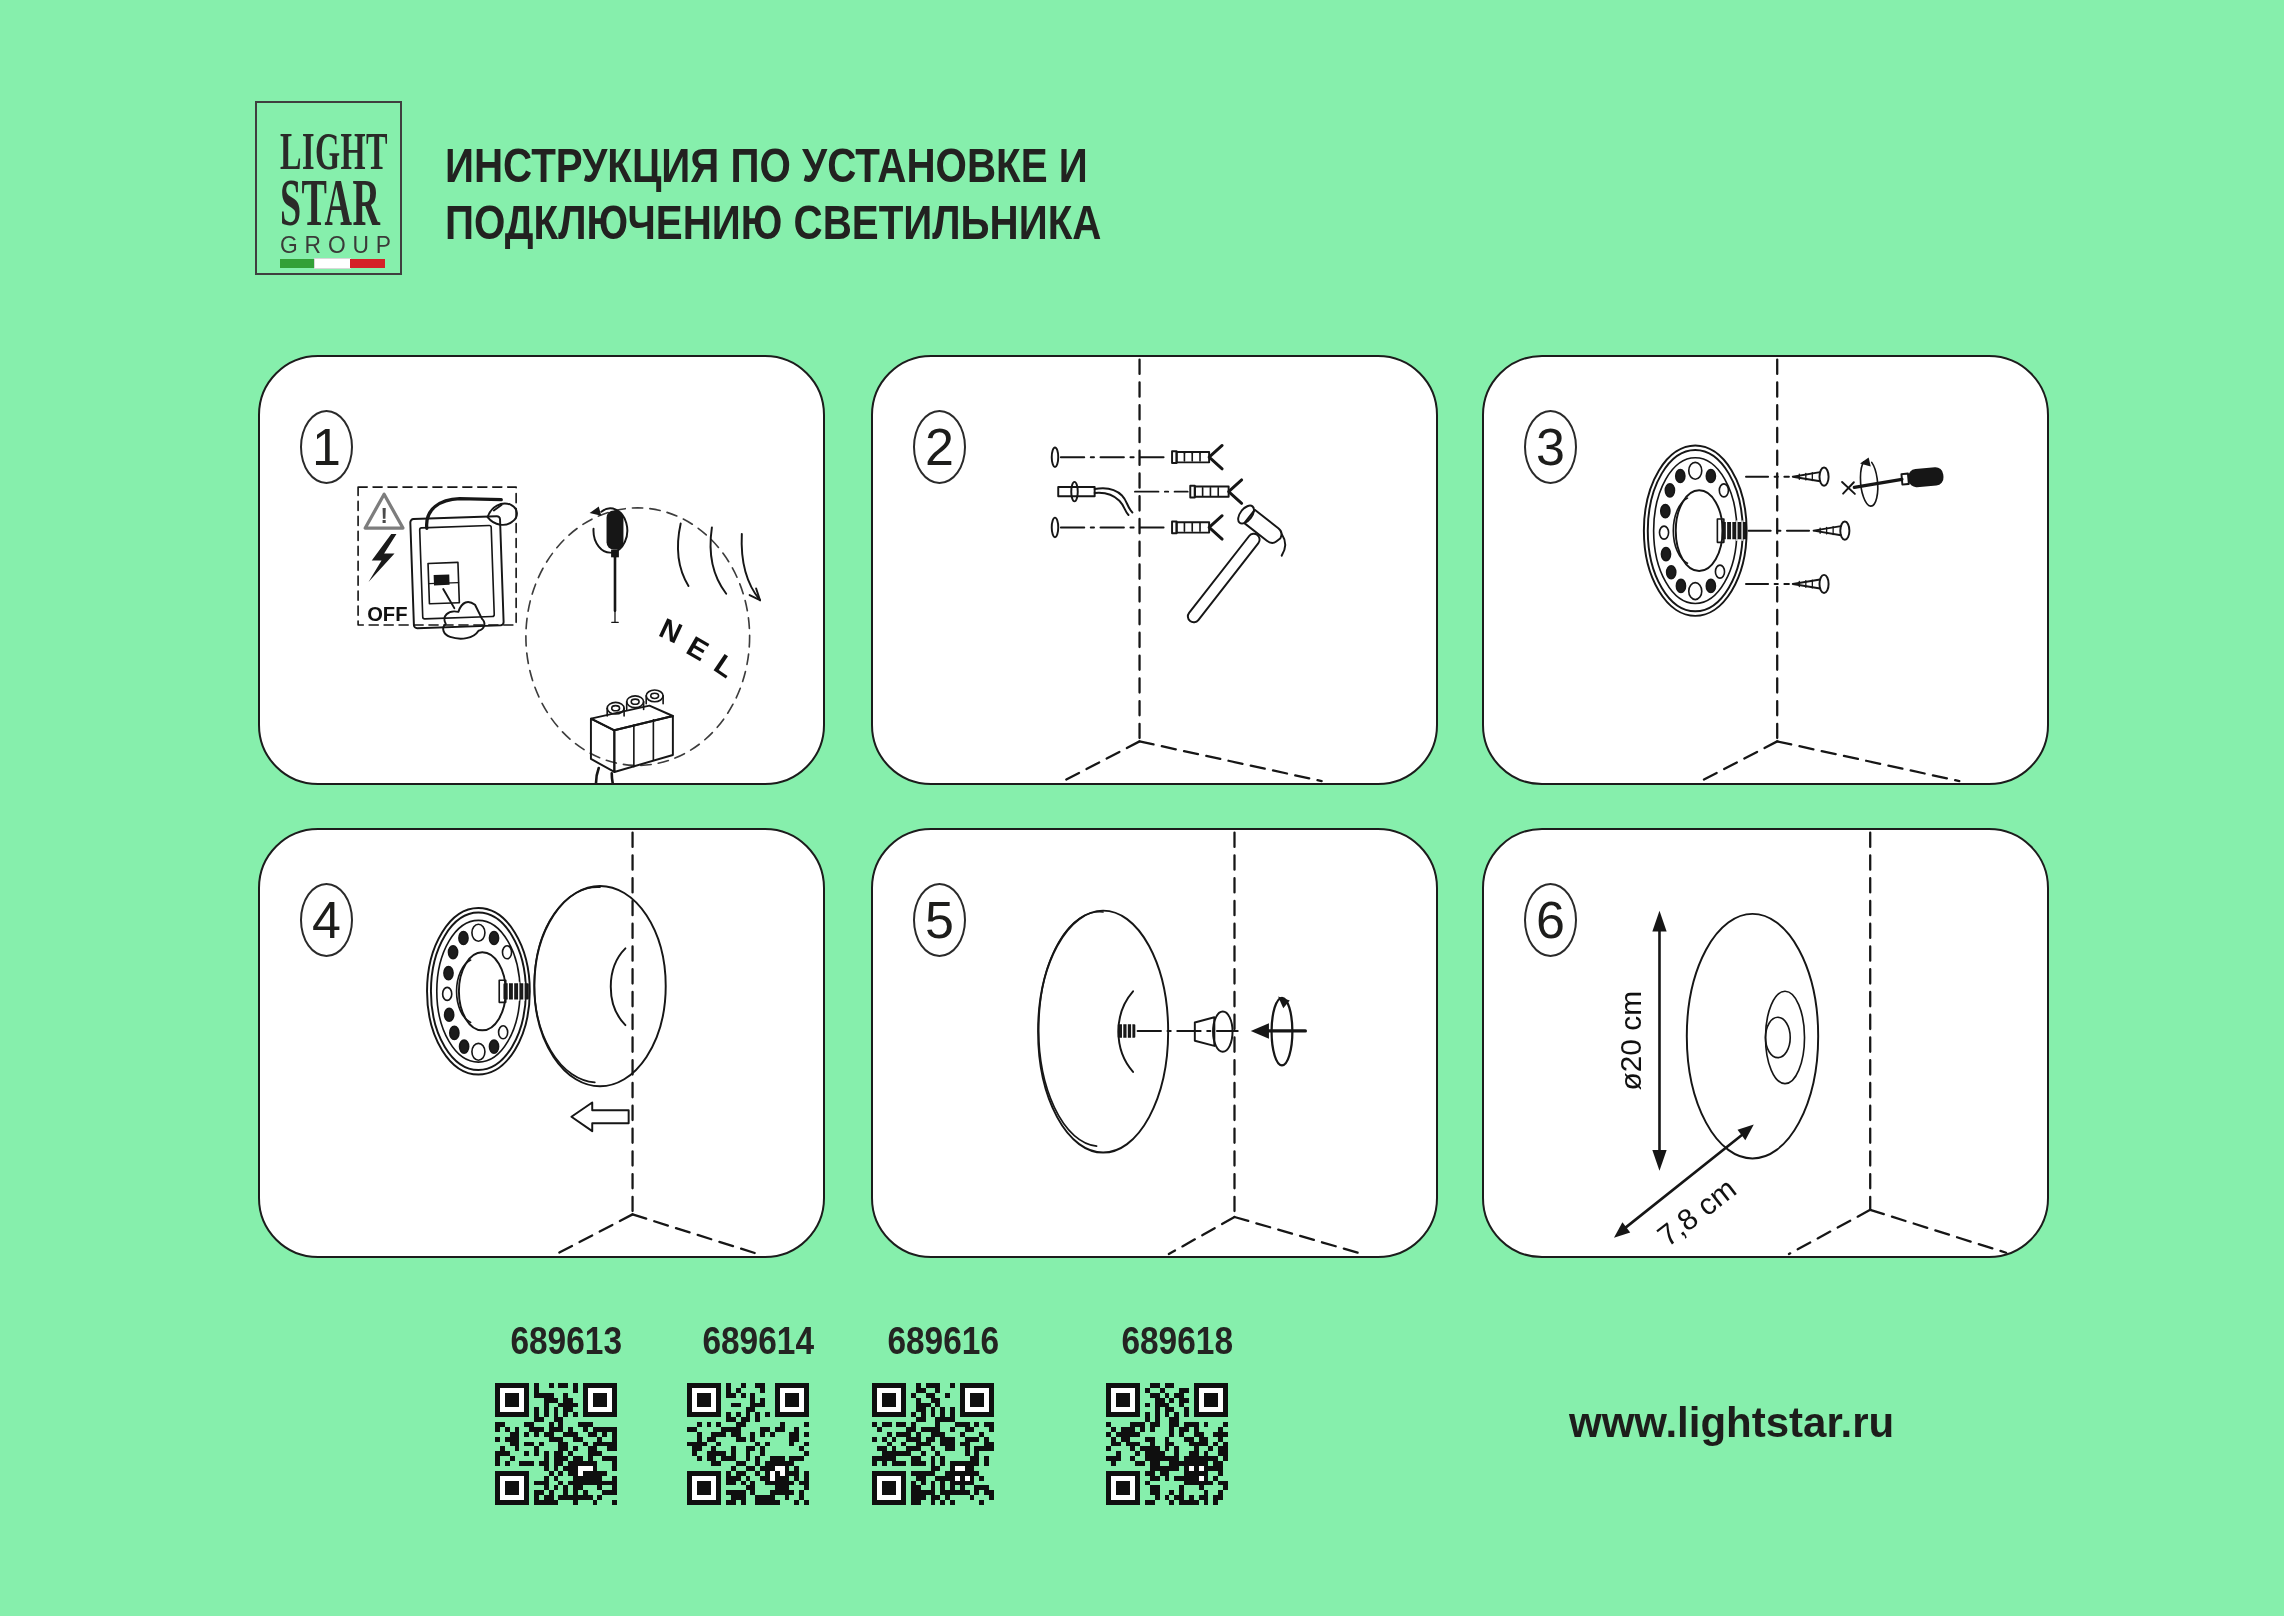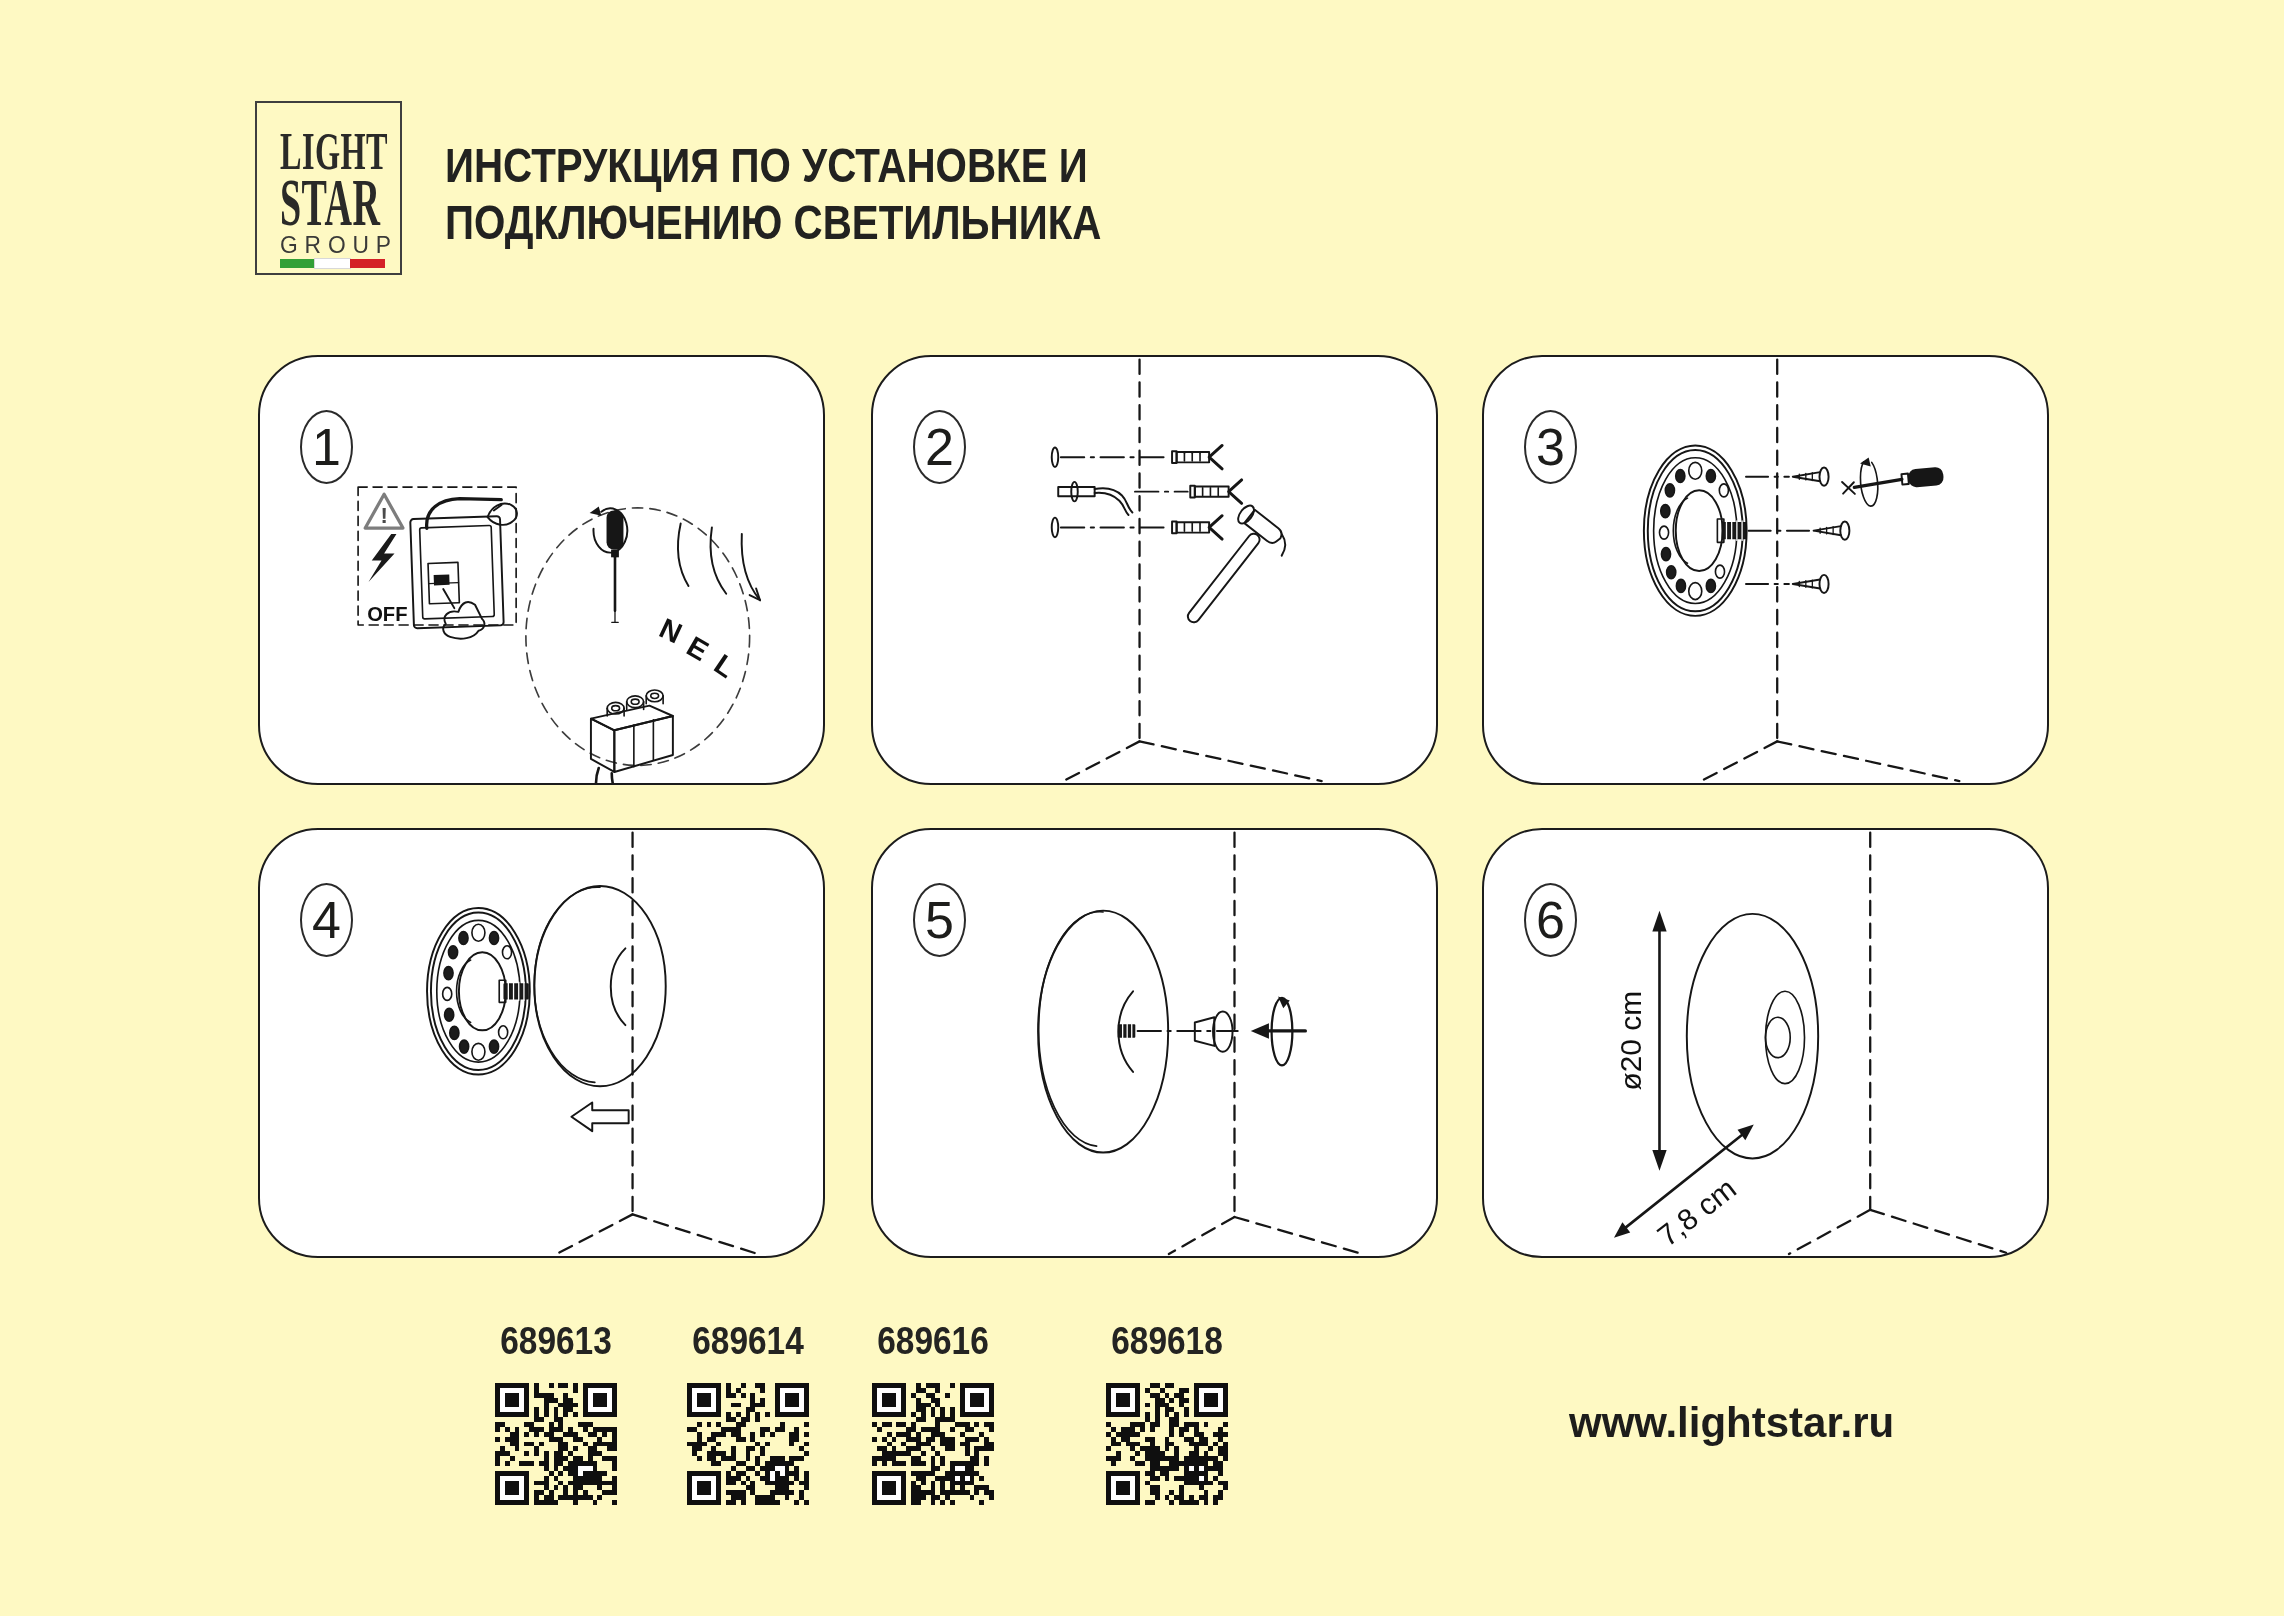--- a/index.html
+++ b/index.html
@@ -1,16 +1,16 @@
 <!DOCTYPE html>
 <html style="font-size:10.4px"><head>
 <meta charset="utf-8">
 <style>
   html,body{margin:0;padding:0;background:#fff;}
-  .page{position:relative;width:2284px;height:1616px;background:#fef9c3;overflow:hidden;
+  .page{position:relative;width:2284px;height:1616px;background:#86efac;overflow:hidden;
         font-family:"Liberation Sans","DejaVu Sans",sans-serif;color:#1d1d1b;}
   .abs{position:absolute;}
 
   
   .logo-box{left:255px;top:101px;width:147px;height:174px;border:2px solid #3f3f3f;box-sizing:border-box;}
   .logo-word1{left:23.4px;top:23.4px;font-family:"Liberation Serif","DejaVu Serif",serif;font-weight:bold;
               font-size:52px;line-height:1;transform:scaleX(0.62);transform-origin:left top;letter-spacing:0.7px;color:#2a2a28;}
   .logo-word2{left:23.4px;top:65px;font-family:"Liberation Serif","DejaVu Serif",serif;font-weight:bold;
               font-size:68px;line-height:1;transform:scaleX(0.56);transform-origin:left top;letter-spacing:0.7px;color:#2a2a28;}
   .logo-word3{left:23.4px;top:128px;font-size:24px;font-weight:400;letter-spacing:7.2px;color:#3a3a38;
@@ -27,21 +27,21 @@
 
   
   .panel{width:563px;height:426px;border:2px solid #1c1c1c;border-radius:60px;box-sizing:content-box;background:#fff;}
   .p1{left:258px;top:355px;} .p2{left:871px;top:355px;} .p3{left:1482px;top:355px;}
   .p4{left:258px;top:828px;} .p5{left:871px;top:828px;} .p6{left:1482px;top:828px;}
   .badge{position:absolute;left:40px;top:53px;width:49px;height:70px;border:2.6px solid #2a2a2a;border-radius:50%;
          text-align:center;line-height:70px;font-size:52px;font-weight:400;color:#1d1d1b;}
   .panel svg{position:absolute;left:0;top:0;}
 
   
-  .article-col{top:1320px;width:150px;text-align:center;}
+  .article-col{top:1320px;width:150px;text-align:right;}
   .article-num{font-size:38px;font-weight:bold;color:#242422;transform:scaleX(0.88);transform-origin:center top;}
   .qr{position:relative;margin:19.5px auto 0 auto;width:122px;height:122px;}
   .qr svg{width:122px;height:122px;display:block;}
   .website{left:1569px;top:1399px;width:391px;text-align:left;font-size:42px;font-weight:bold;color:#1d1d1b;}
 </style>
 </head>
 <body>
 
 <div class="page">
 

